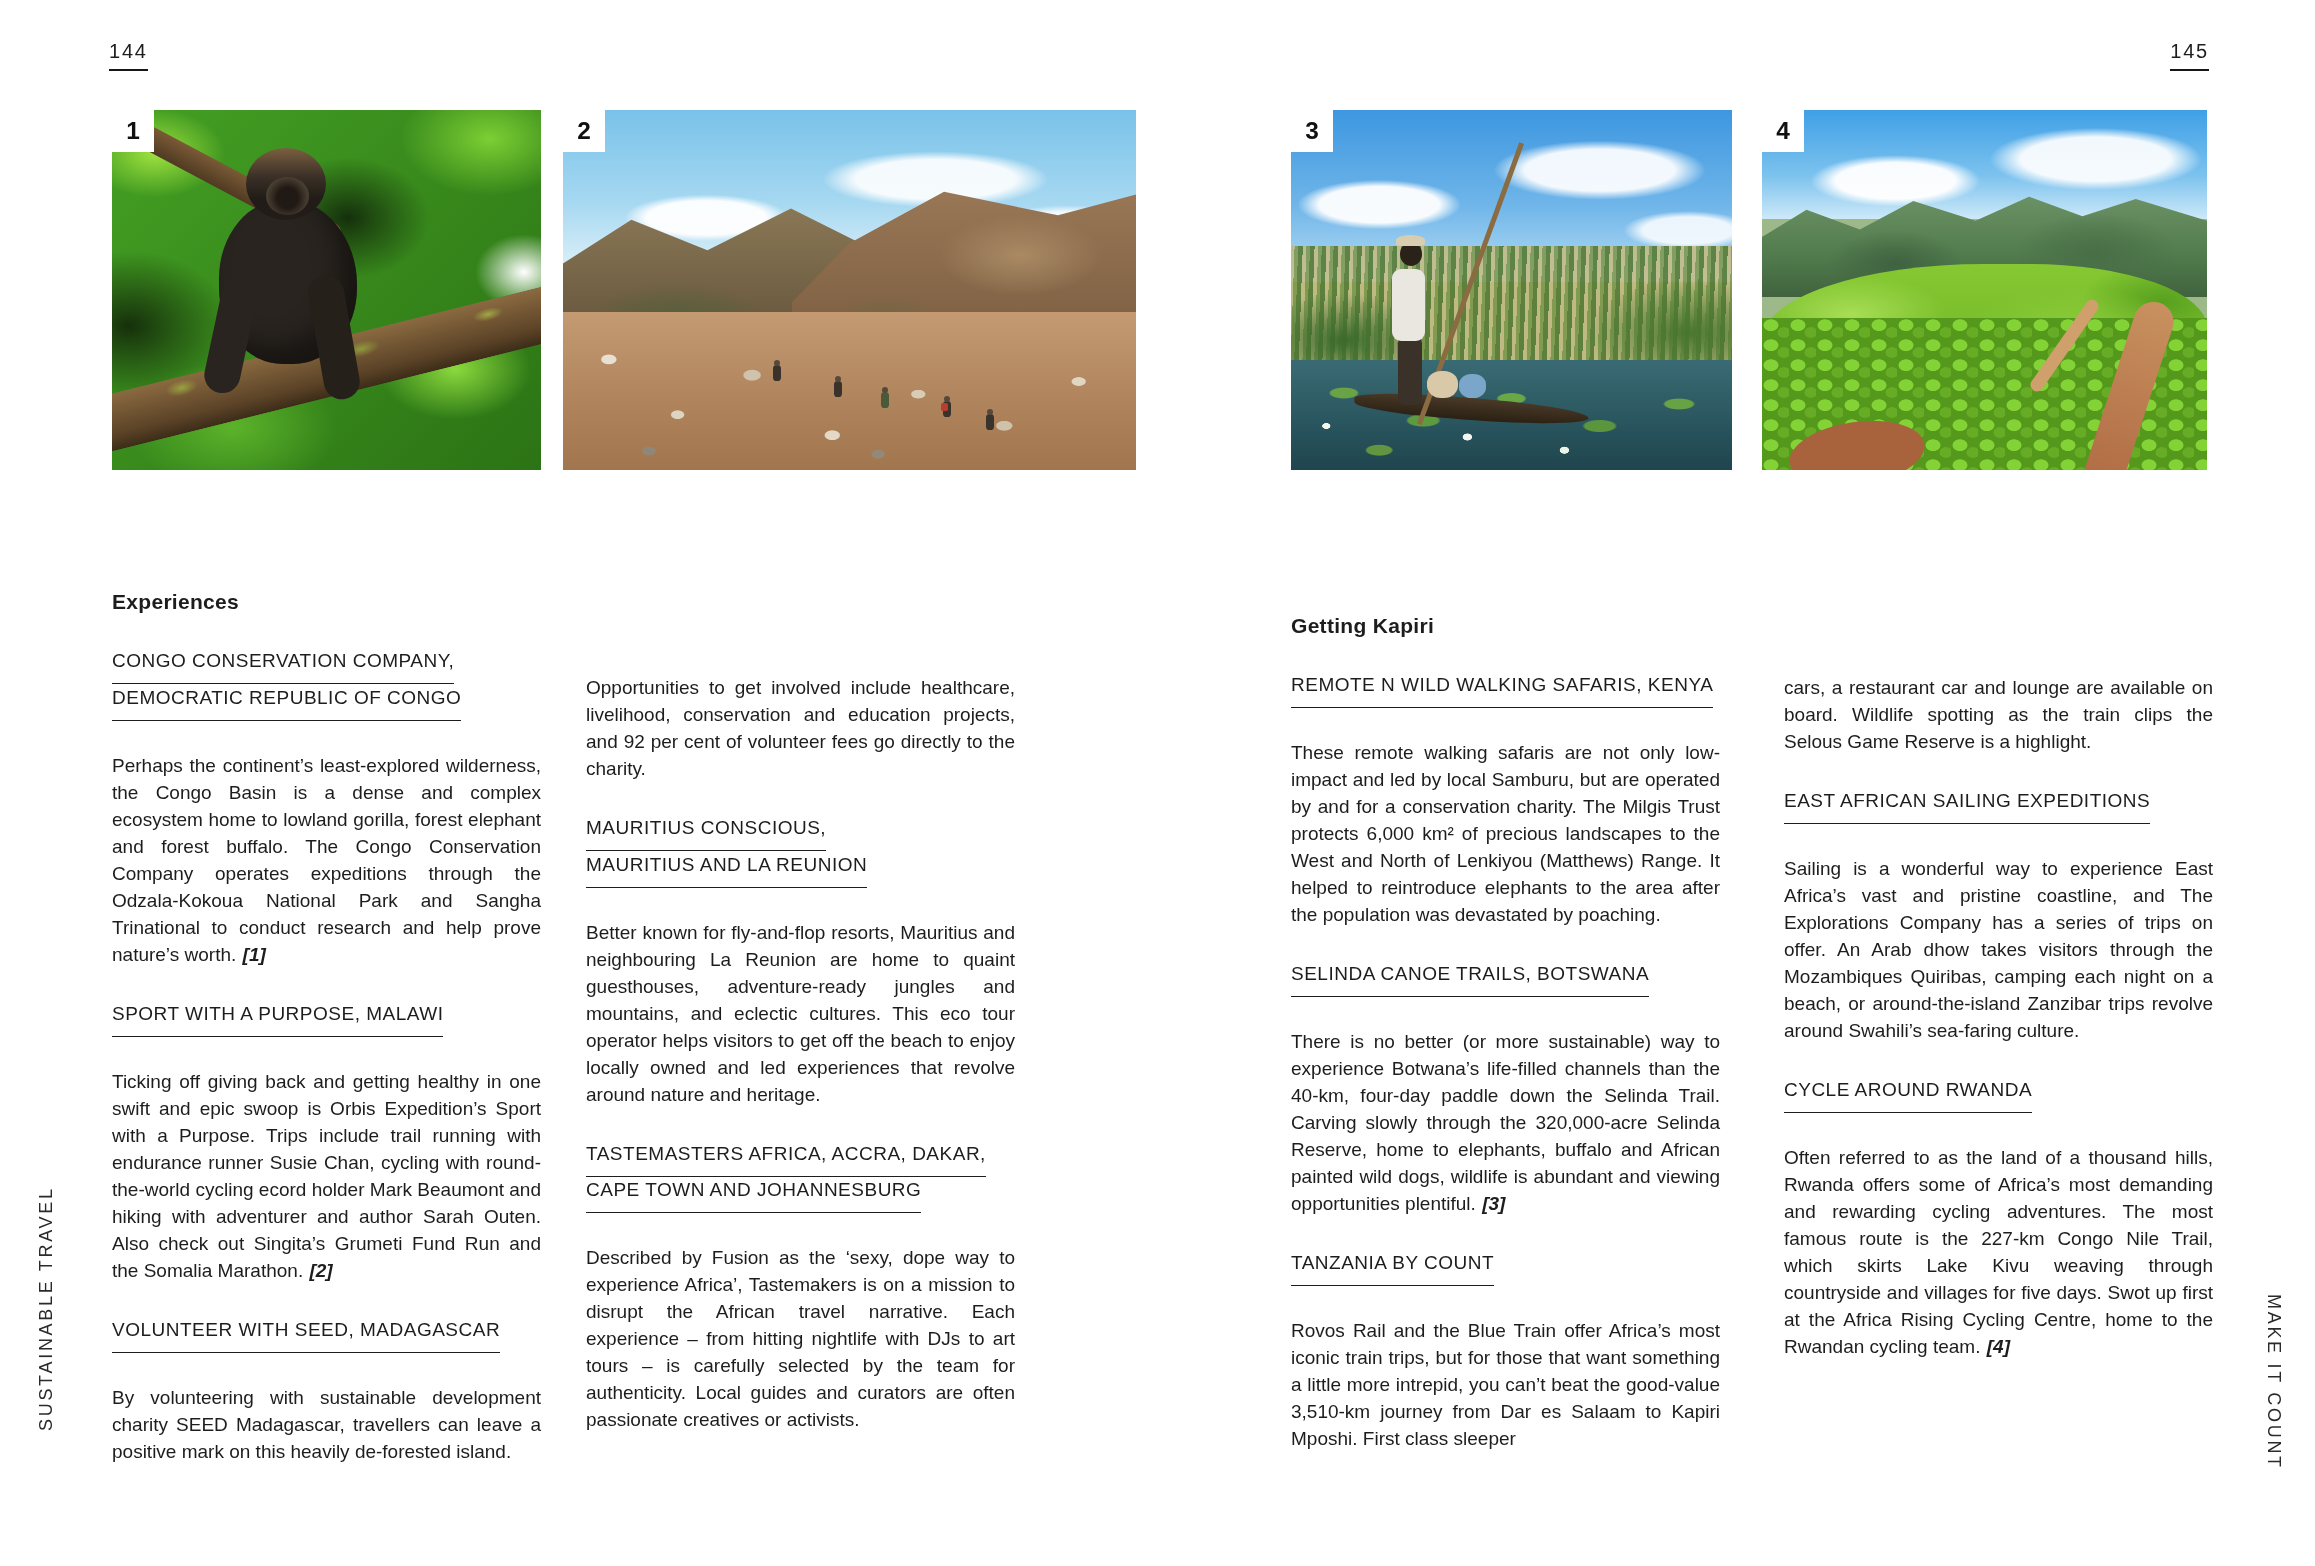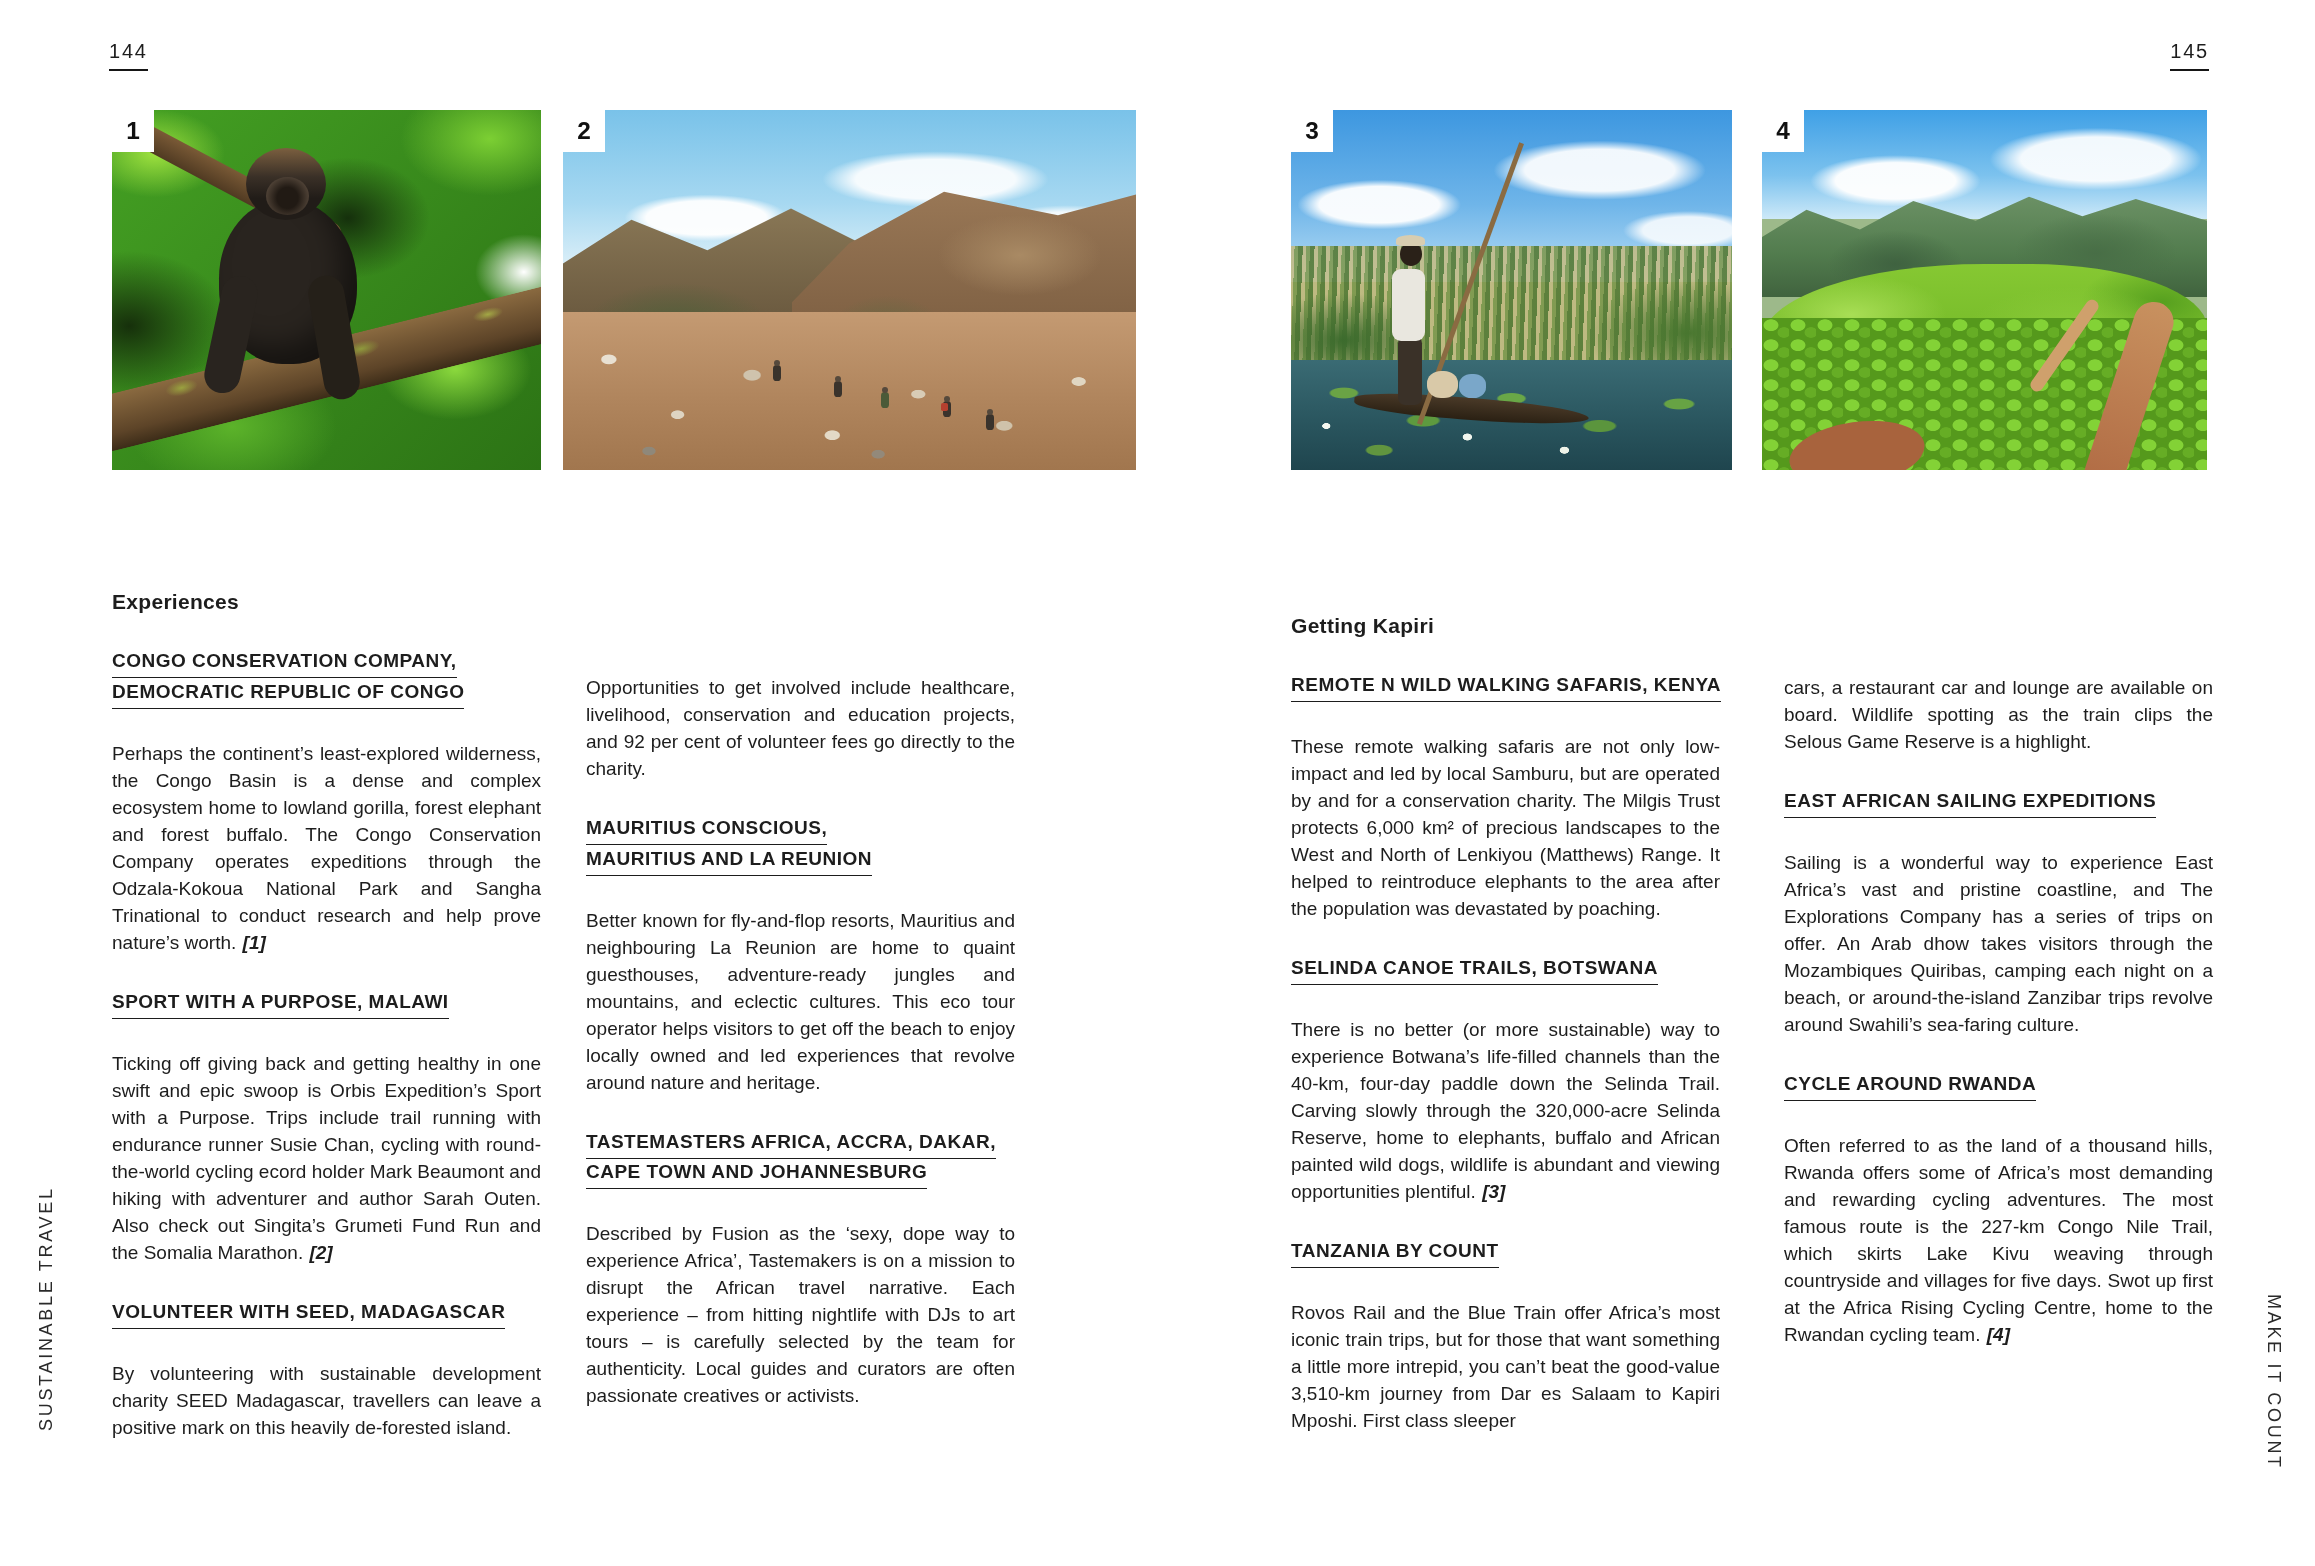--- a/index.html
+++ b/index.html
@@ -141,22 +141,22 @@
   .p4-dirt{left:27px;bottom:-14.5px;width:136px;height:63px;background:#a8633d;border-radius:50%;transform:rotate(-8deg);z-index:4;}
   
   .col{position:absolute;width:429px;font-size:19px;line-height:27px;text-align:justify;}
   #colL1{left:112px;top:588px;}
   #colL2{left:586px;top:674px;}
   #colR1{left:1291px;top:612px;}
   #colR2{left:1784px;top:674px;}
   .section{font-size:21px;font-weight:700;margin:0 0 36px 0;letter-spacing:0.3px;text-align:left;}
   .subhead{margin:0 0 31px 0;text-align:left;}
   .shline{line-height:20px;margin-bottom:3.6px;}
-  .shline span{display:inline-block;border-bottom:1.8px solid #1d1d1d;padding-bottom:6px;
-    letter-spacing:0.5px;white-space:nowrap;font-weight:bold;}
+  .shline span{display:inline-block;border-bottom:1.8px solid #1d1d1d;padding-bottom:12px;
+    letter-spacing:0.5px;white-space:nowrap;}
   .para{margin:0 0 36px 0;text-align:justify;text-align-last:left;-moz-text-align-last:left;}
   .ref{font-style:italic;font-weight:700;margin-left:6.3px;}
 </style>
 </head>
 <body>
 
 <div class="vtext" id="vtext-left">SUSTAINABLE TRAVEL</div>
 <div class="vtext" id="vtext-right">MAKE IT COUNT</div>
 
 <div class="pagenum" id="pagenum-left">144</div>

